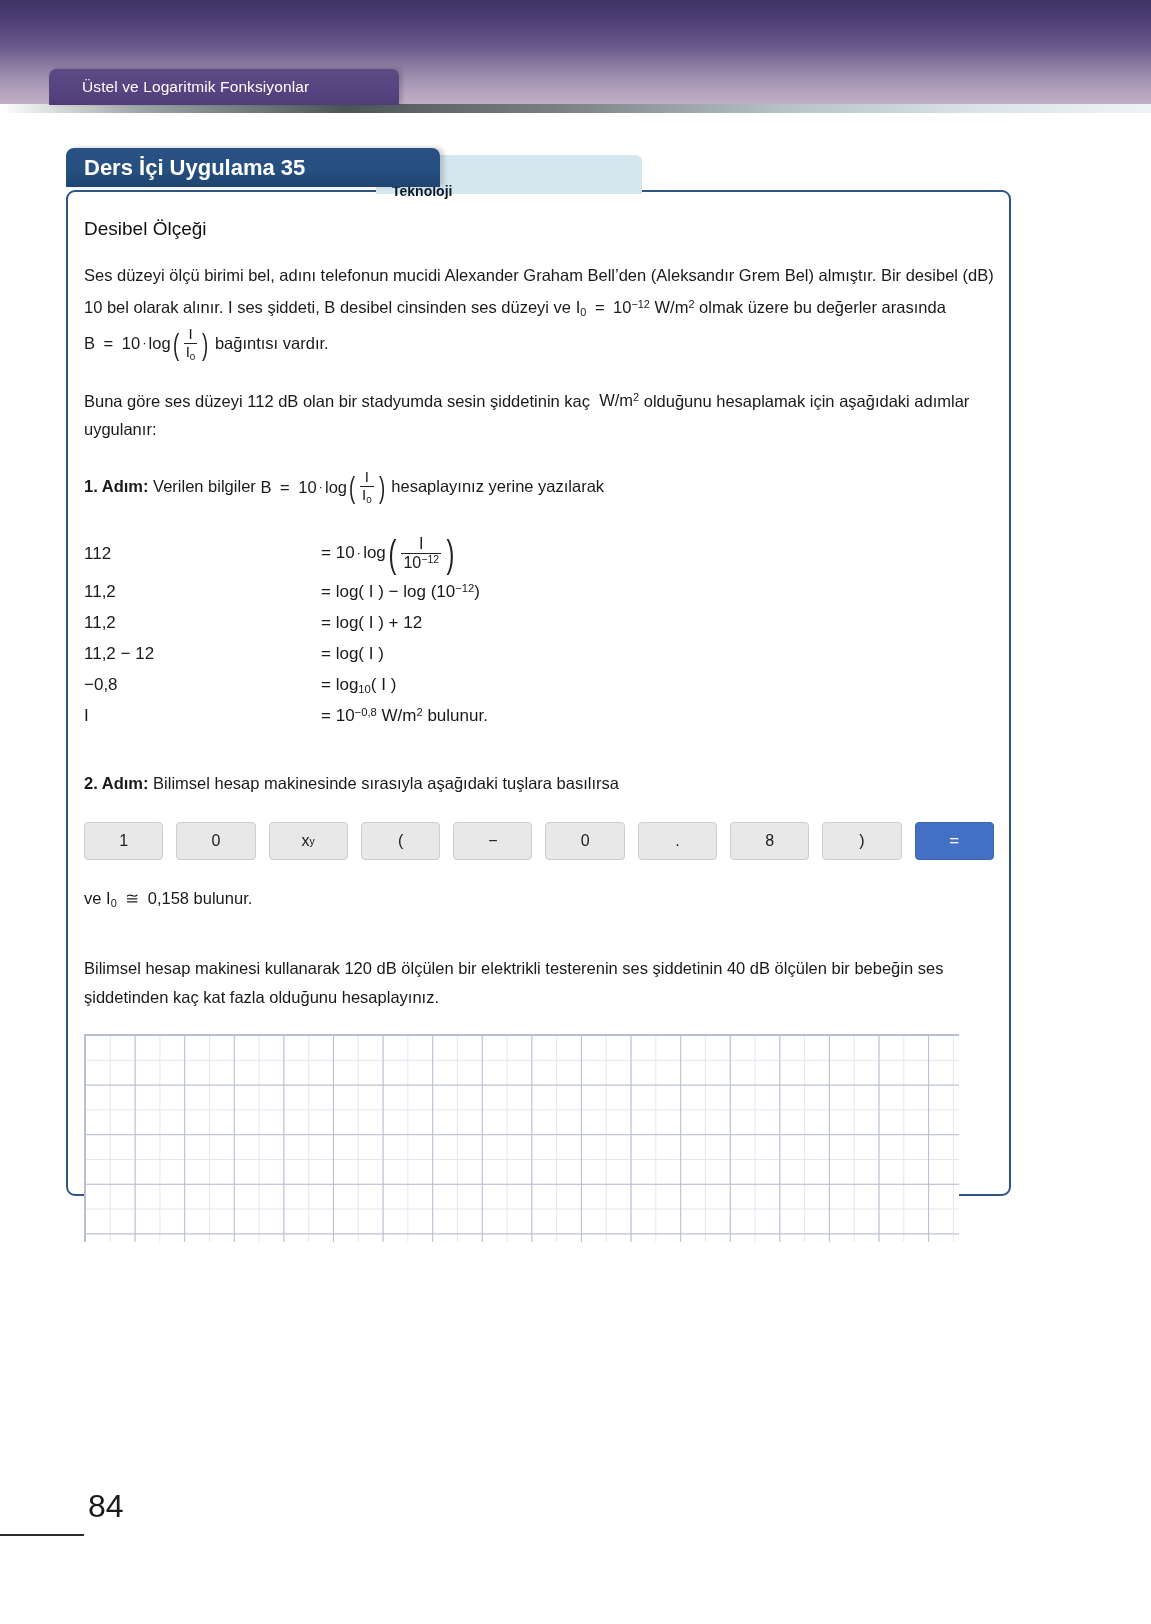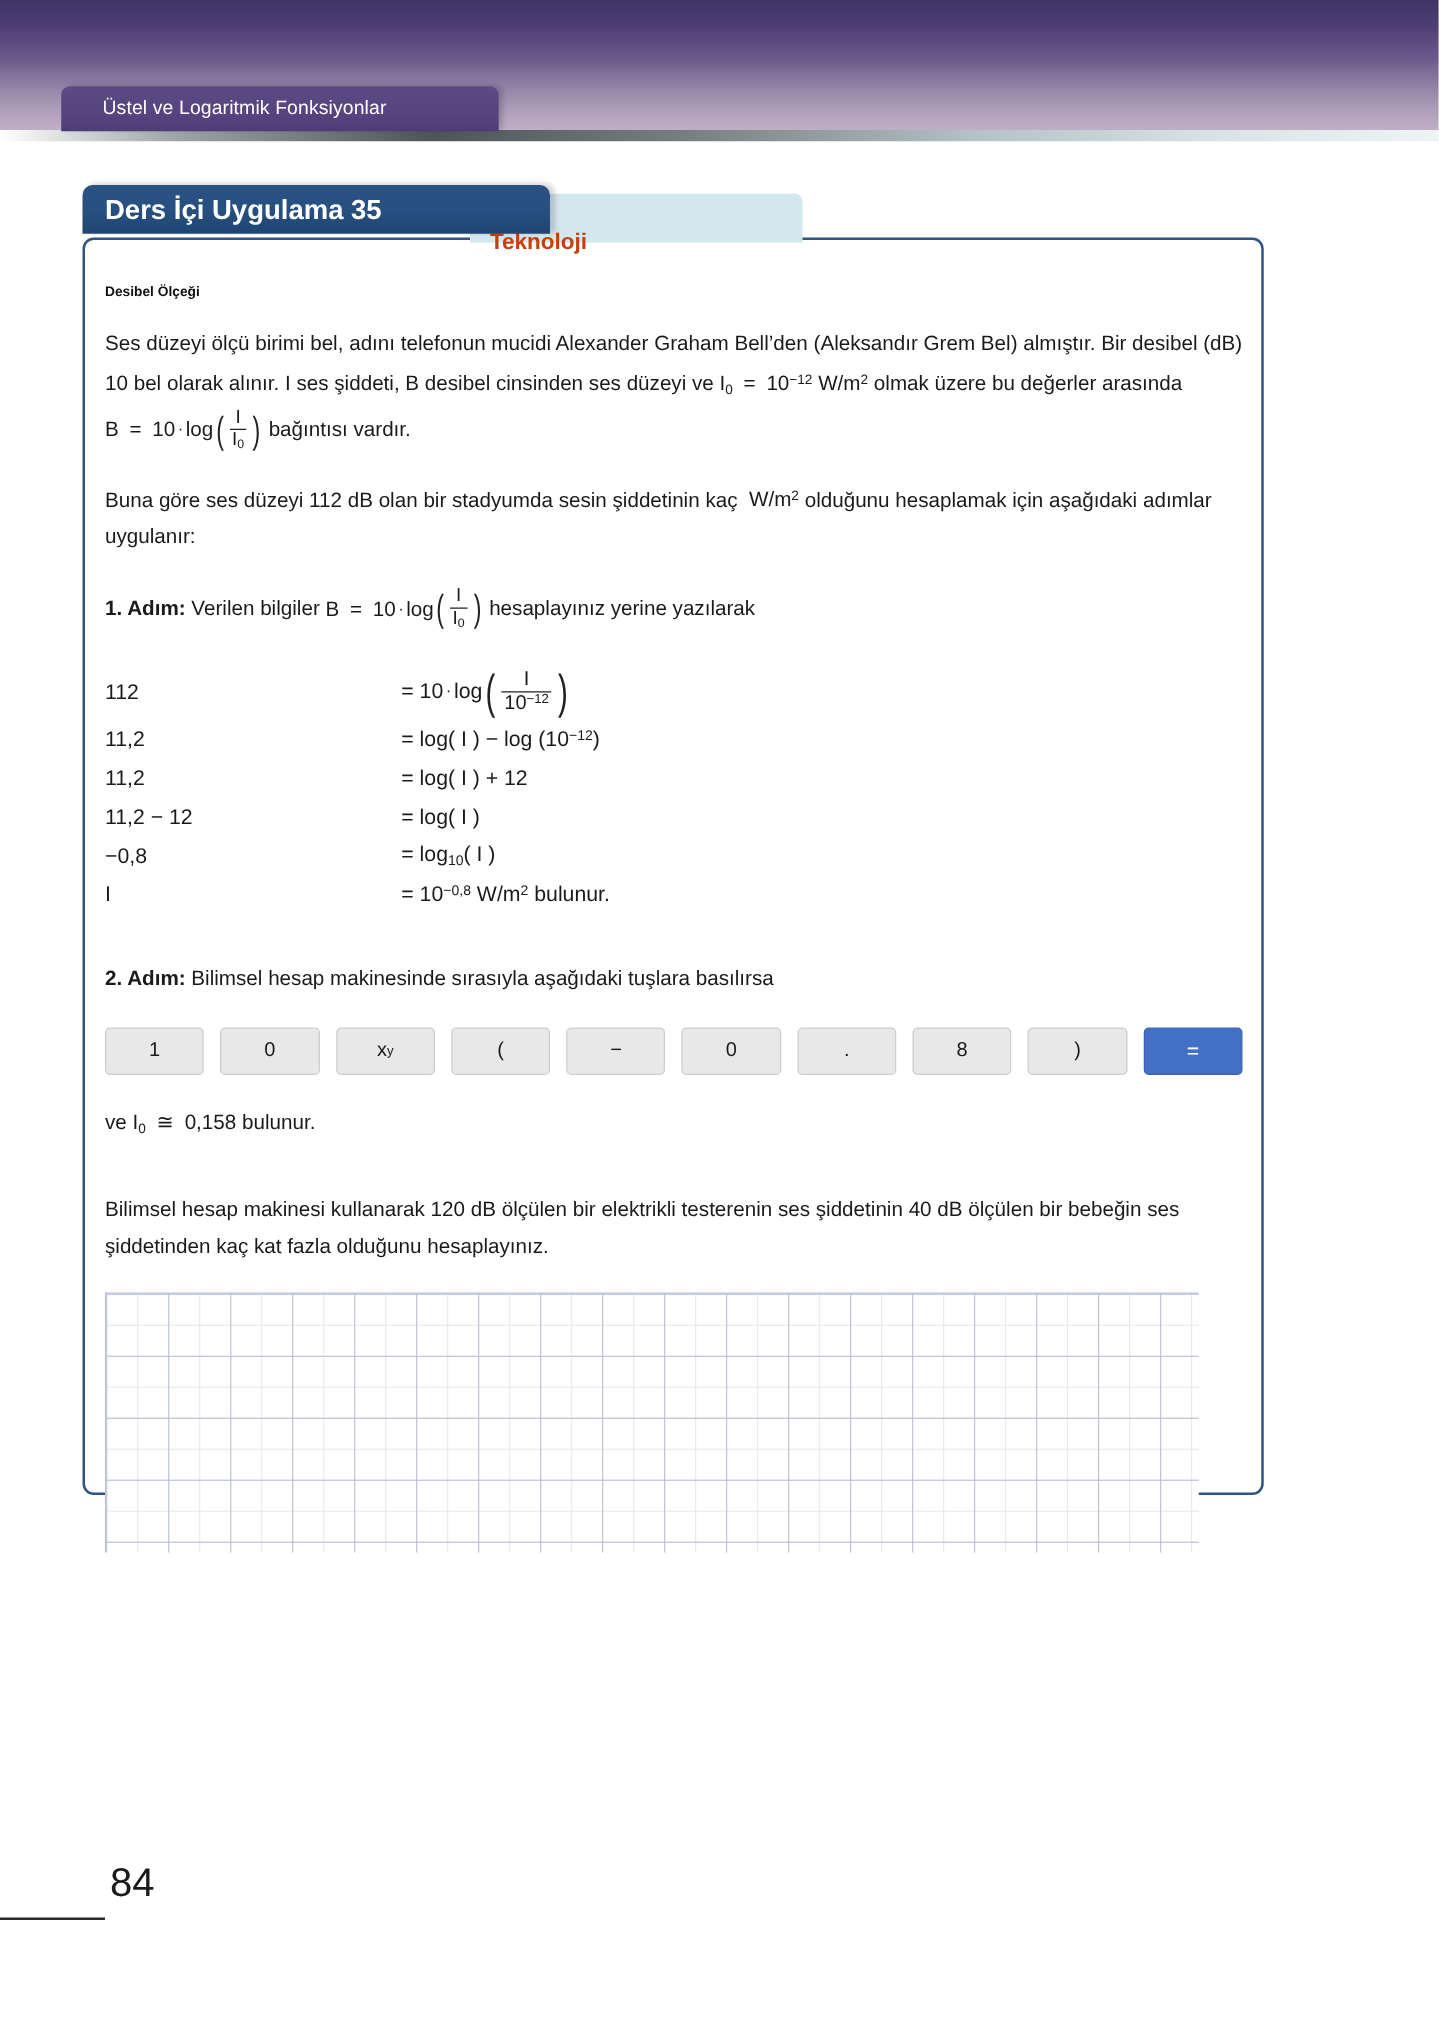--- a/index.html
+++ b/index.html
@@ -103,38 +103,38 @@
     width: 266px;
     height: 39px;
     background: #d4e6ee;
     border-radius: 0 6px 0 0;
     z-index: 2;
   }
   #tech-tab-label {
     position: absolute;
     left: 16px;
     top: 28px;
-    font-size: 18px;
+    font-size: 14px;
     font-weight: bold;
-    color: #c2410c;
+    color: #0f172a;
     white-space: nowrap;
   }
 
   
   #content {
     position: absolute;
     left: 84px;
     top: 210px;
     width: 910px;
   }
   .sub-head {
-    font-size: 11px;
-    font-weight: bold;
+    font-size: 19px;
+    font-weight: normal;
     color: #111111;
-    margin: 18px 0 0 0;
+    margin: 8px 0 0 0;
   }
   p.body-text {
     font-size: 16.5px;
     line-height: 29px;
     margin: 21px 0 0 0;
     color: #1a1a1a;
     text-align: left;
   }
   .bold { font-weight: bold; }
 

